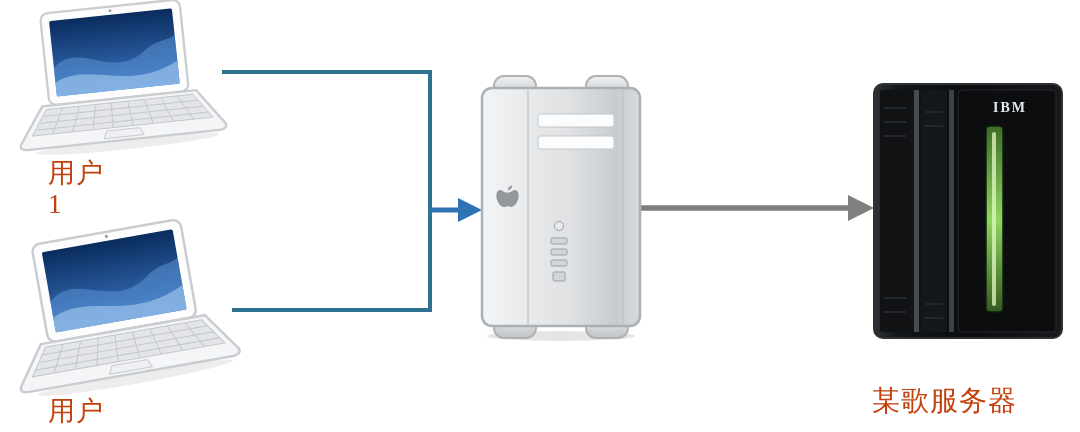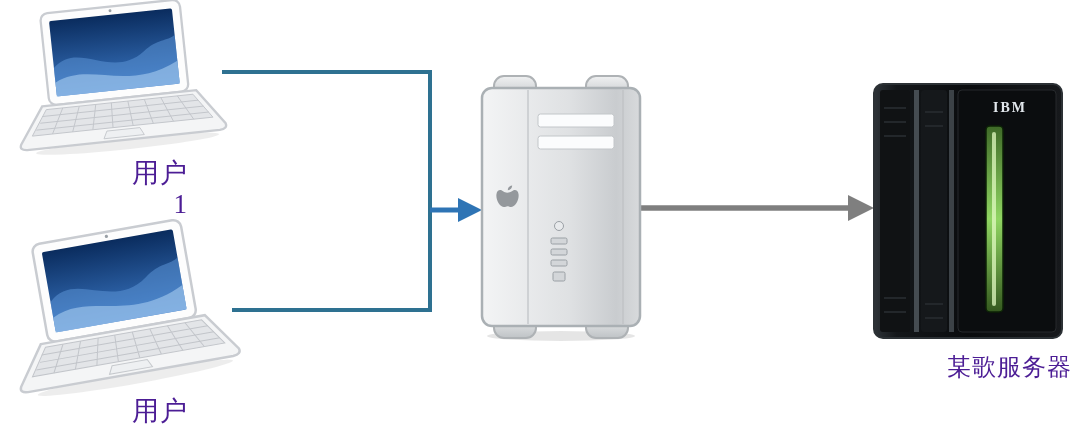--- a/index.html
+++ b/index.html
@@ -5,26 +5,26 @@
   * { margin:0; padding:0; box-sizing:border-box; }
   html,body { background:#ffffff; }
   body { font-family:"Liberation Sans", sans-serif; }
   .canvas {
     position:relative; width:1080px; height:432px;
     background:#ffffff; overflow:hidden;
   }
   .abs { position:absolute; }
   svg { overflow:visible; display:block; }
   .node-label {
-    position:absolute; text-align:right; color:#4c1d95;
+    position:absolute; text-align:left; color:#c2410c;
     font-family:"Liberation Serif", serif;
     font-size:27px; line-height:31px; letter-spacing:1px;
     white-space:nowrap;
   }
-  .node-label.big { font-size:24px; }
+  .node-label.big { font-size:28px;margin-top:33px; }
 </style>
 </head>
 <body>
 
 <div class="canvas">
 
   <svg class="abs" style="left:0;top:0;width:1080px;height:432px" viewBox="0 0 1080 432">
     <polyline points="222,72 430,72 430,310 232,310" fill="none" stroke="#2e7191" stroke-width="4"></polyline>
     <line x1="430" y1="210" x2="460" y2="210" stroke="#2e74b5" stroke-width="5"></line>
     <polygon points="458,198 458,222 482,210" fill="#2e74b5"></polygon>

